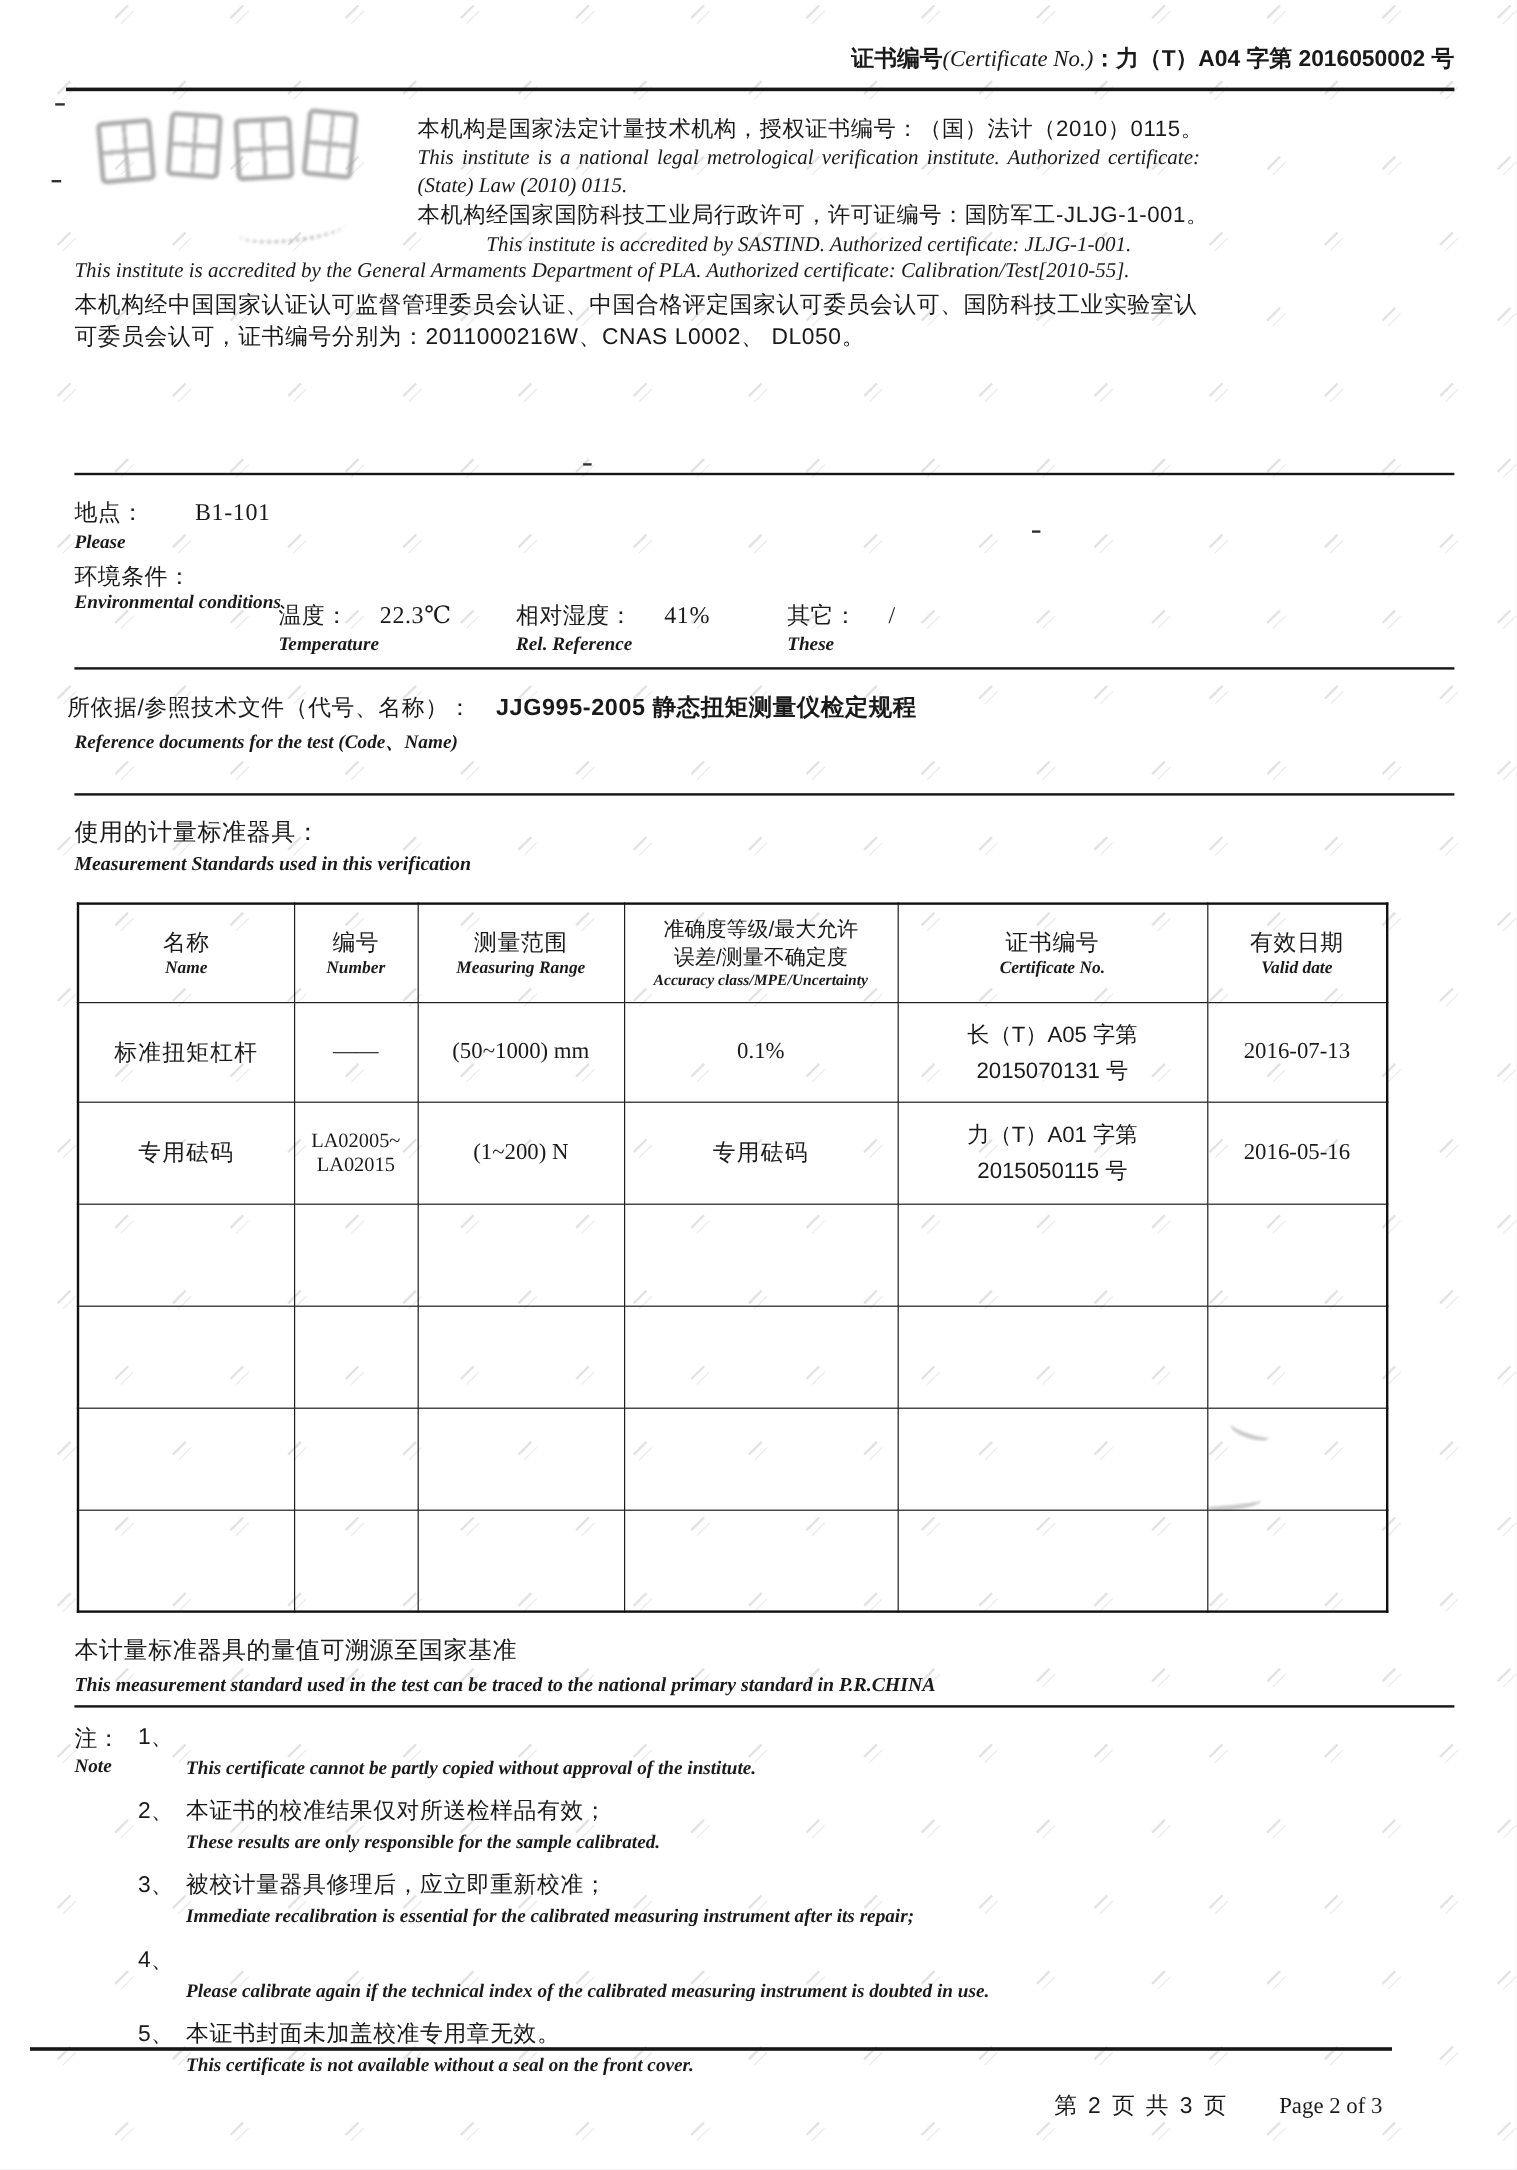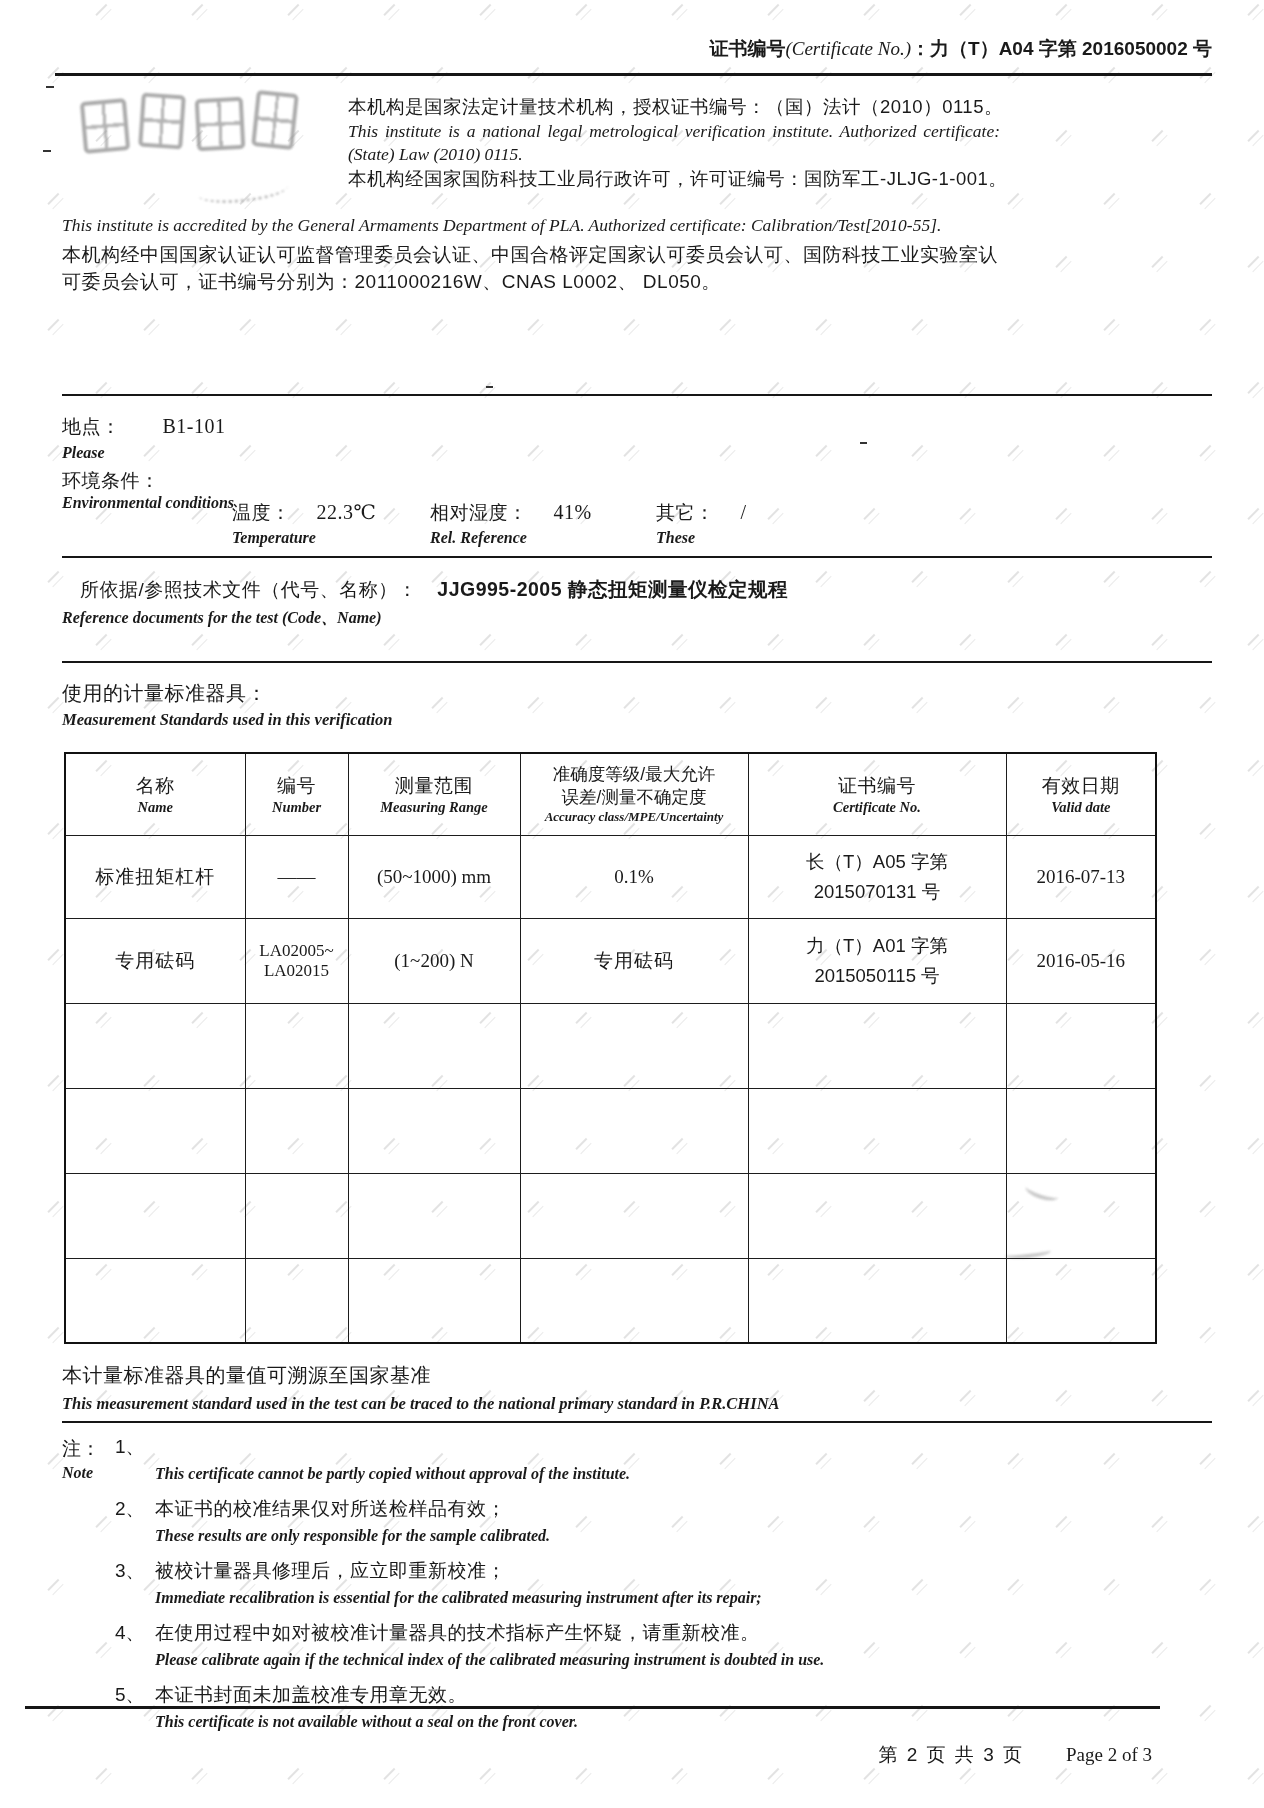--- a/index.html
+++ b/index.html
@@ -494,20 +494,21 @@
     <div class="stray" style="left:43px;top:150px;width:8px;height:2px;"></div>
     <div class="stray" style="left:486px;top:386px;width:7px;height:2px;"></div>
     <div class="stray" style="left:860px;top:442px;width:7px;height:2px;"></div>
     <div class="smudge" style="left:1025px;top:1185px;width:34px;height:14px;transform:rotate(18deg);"></div>
     <div class="smudge" style="left:1005px;top:1248px;width:46px;height:10px;transform:rotate(-6deg);"></div>
 
     <div class="abs blockA">
       <div class="zh">本机构是国家法定计量技术机构，授权证书编号：（国）法计（2010）0115。</div>
       <div class="en-i">This institute is a national legal metrological verification institute.   Authorized certificate: (State) Law (2010) 0115.</div>
       <div class="zh">本机构经国家国防科技工业局行政许可，许可证编号：国防军工-JLJG-1-001。</div>
+      <div class="en-i en-center">This institute is accredited by SASTIND. Authorized certificate: JLJG-1-001.</div>
     </div>
 
     <div class="abs blockB">
       <div class="en-i">This institute is accredited by the General Armaments Department of PLA. Authorized certificate: Calibration/Test[2010-55].</div>
       <div class="zh zh-wrap">本机构经中国国家认证认可监督管理委员会认证、中国合格评定国家认可委员会认可、国防科技工业实验室认可委员会认可，证书编号分别为：2011000216W、CNAS L0002、 DL050。</div>
     </div>
 
     <div class="rule" style="left:62px;top:394px;width:1150px;"></div>
 
     <div class="abs locus-label zh">
@@ -526,21 +527,21 @@
       <div class="zh"><span>相对湿度：</span><span class="val">41%</span></div>
       <div class="en-bi">Rel. Reference</div>
     </div>
     <div class="env-group" style="left:656px;">
       <div class="zh"><span>其它：</span><span class="val">/</span></div>
       <div class="en-bi">These</div>
     </div>
 
     <div class="rule" style="left:62px;top:556px;width:1150px;"></div>
 
-    <div class="abs zh" style="left:80px;top:576px;">
+    <div class="abs zh" style="left:56px;top:576px;">
       <span>所依据/参照技术文件（代号、名称）：</span><span class="ref-value">JJG995-2005 静态扭矩测量仪检定规程</span>
     </div>
     <div class="abs en-bi" style="left:62px;top:608px;">Reference documents for the test (Code、Name)</div>
 
     <div class="rule" style="left:62px;top:661px;width:1150px;"></div>
 
     <div class="abs zh" style="left:62px;top:680px;font-size:20px;">使用的计量标准器具：</div>
     <div class="abs en-bi" style="left:62px;top:710px;font-size:16.5px;">Measurement Standards used in this verification</div>
 
     <table class="std-table">
@@ -659,21 +660,20 @@
         <div>
           <div class="note-row">
               <span class="note-no">3、</span>
               <span class="note-zh">被校计量器具修理后，应立即重新校准；</span>
             </div>
           <div class="note-en en-bi">Immediate recalibration is essential for the calibrated measuring instrument after its repair;</div>
         </div>
         <div>
           <div class="note-row">
               <span class="note-no">4、</span>
-              <span class="note-zh">在使用过程中如对被校准计量器具的技术指标产生怀疑，请重新校准。</span>
             </div>
           <div class="note-en en-bi">Please calibrate again if the technical index of the calibrated measuring instrument is doubted in use.</div>
         </div>
         <div>
           <div class="note-row">
               <span class="note-no">5、</span>
               <span class="note-zh">本证书封面未加盖校准专用章无效。</span>
             </div>
           <div class="note-en en-bi">This certificate is not available without a seal on the front cover.</div>
         </div>

